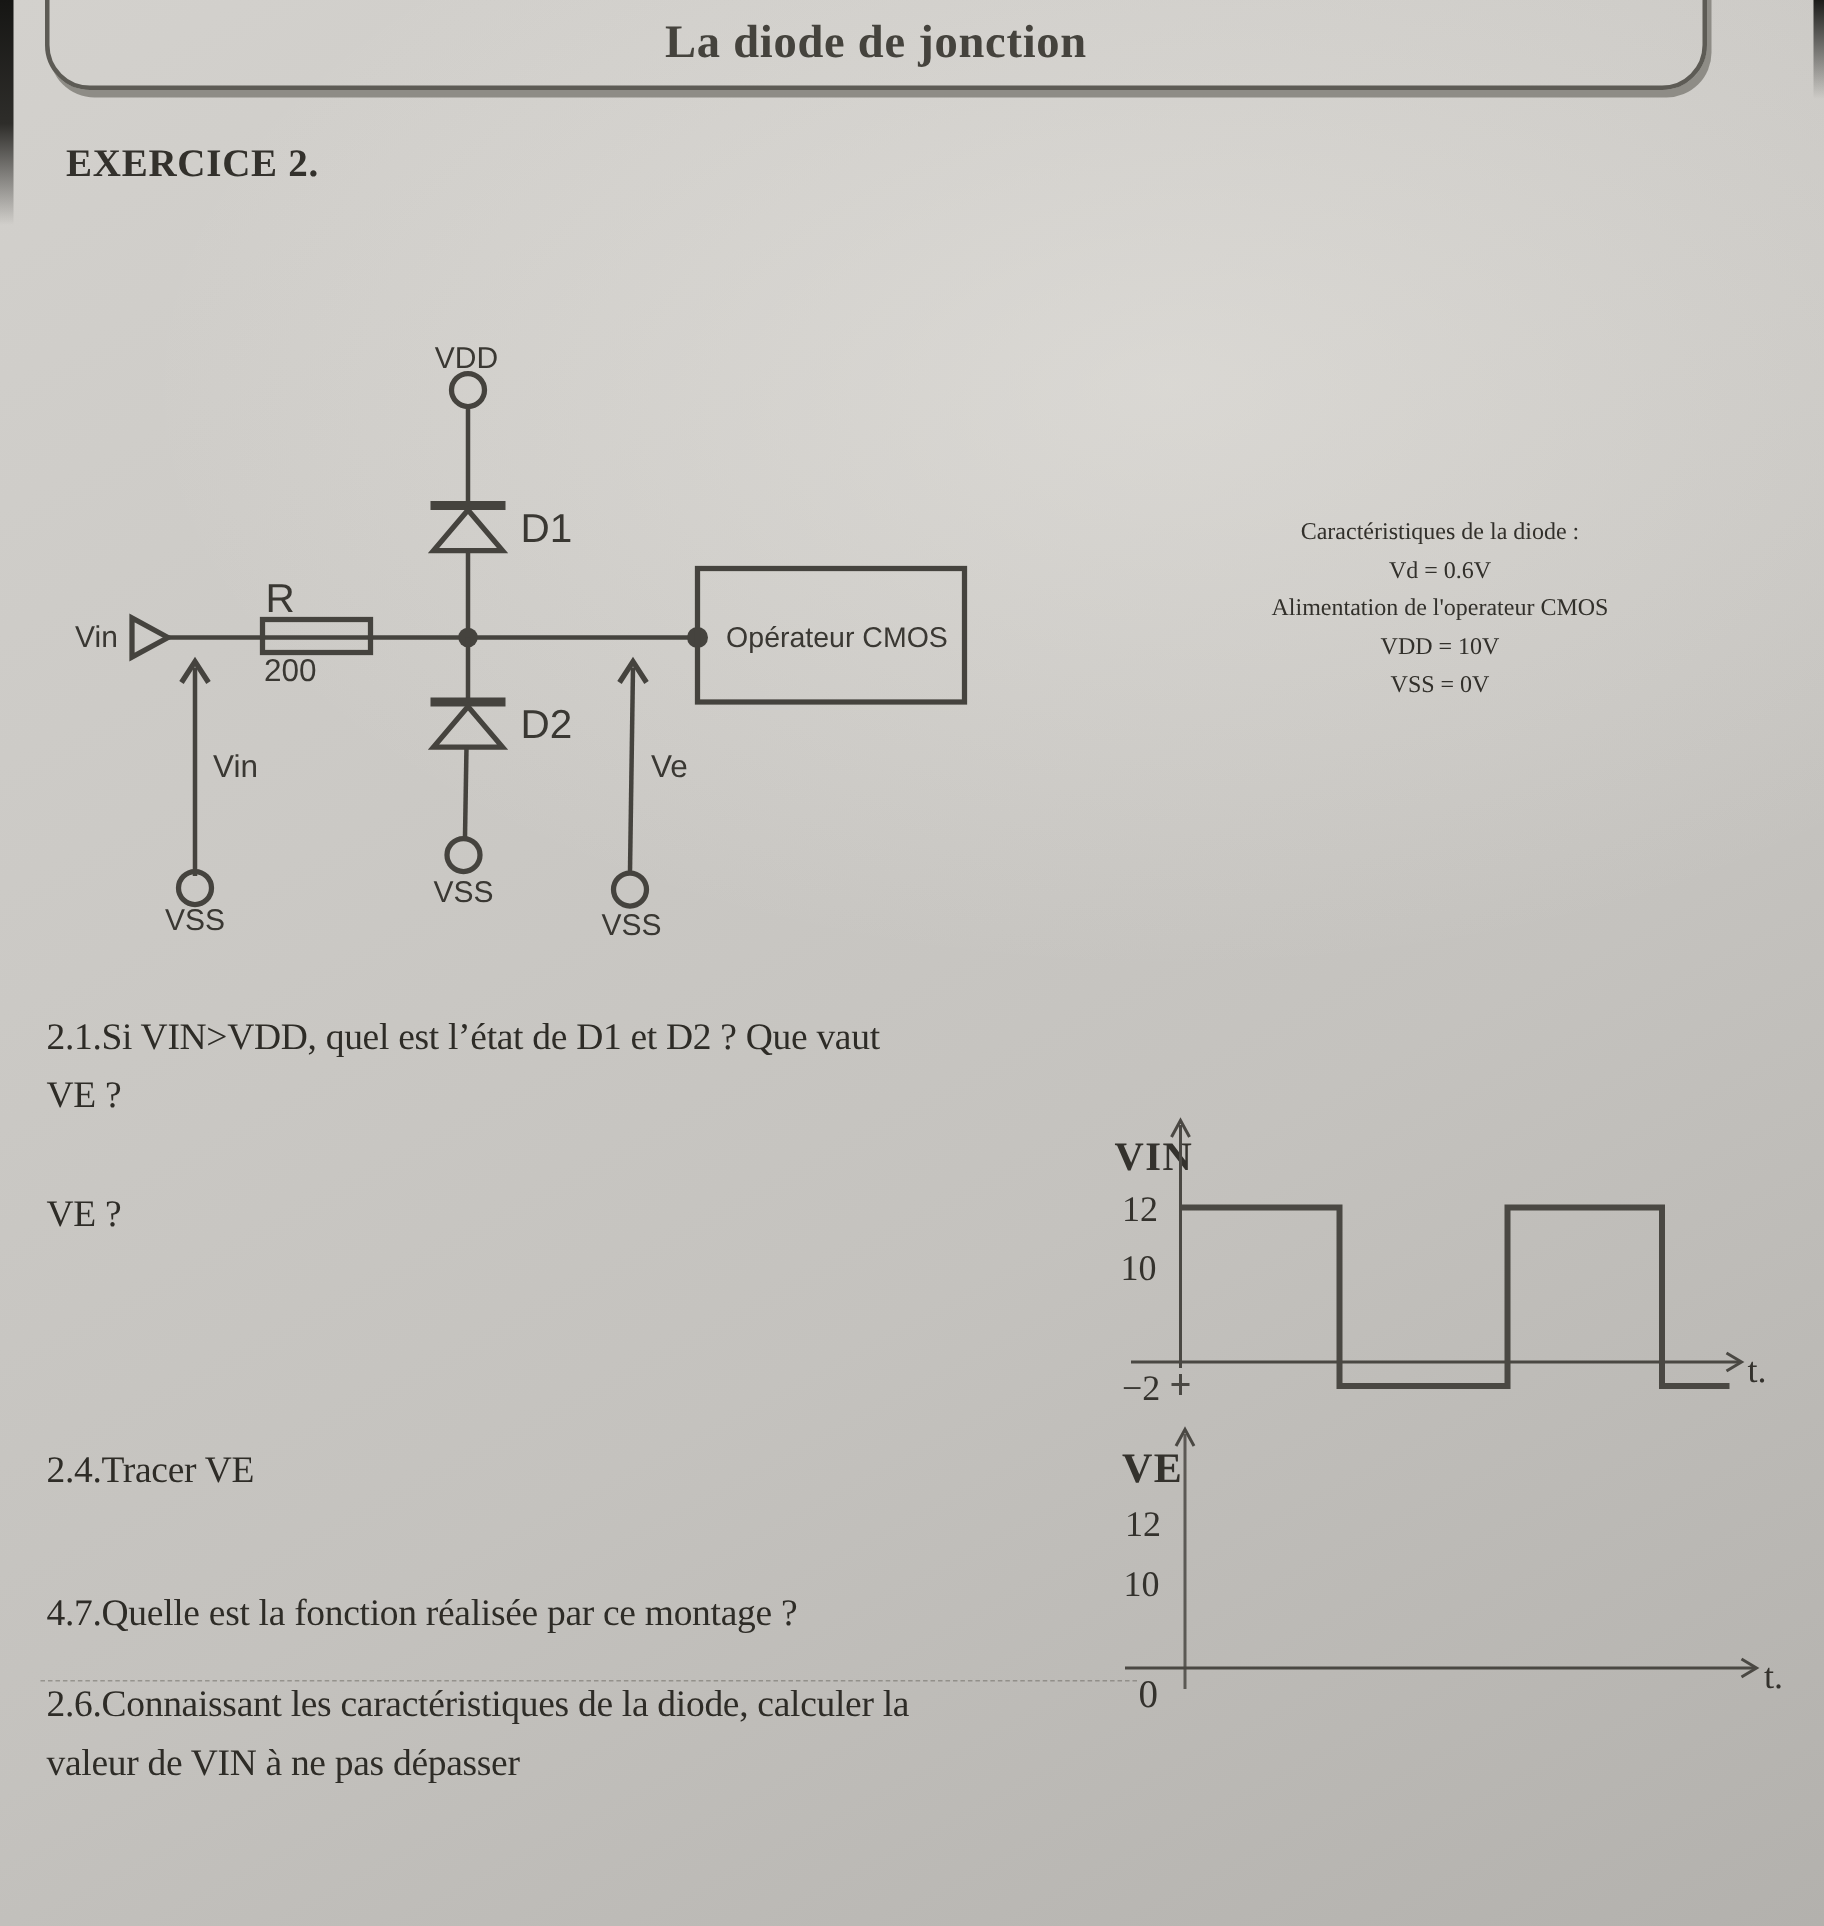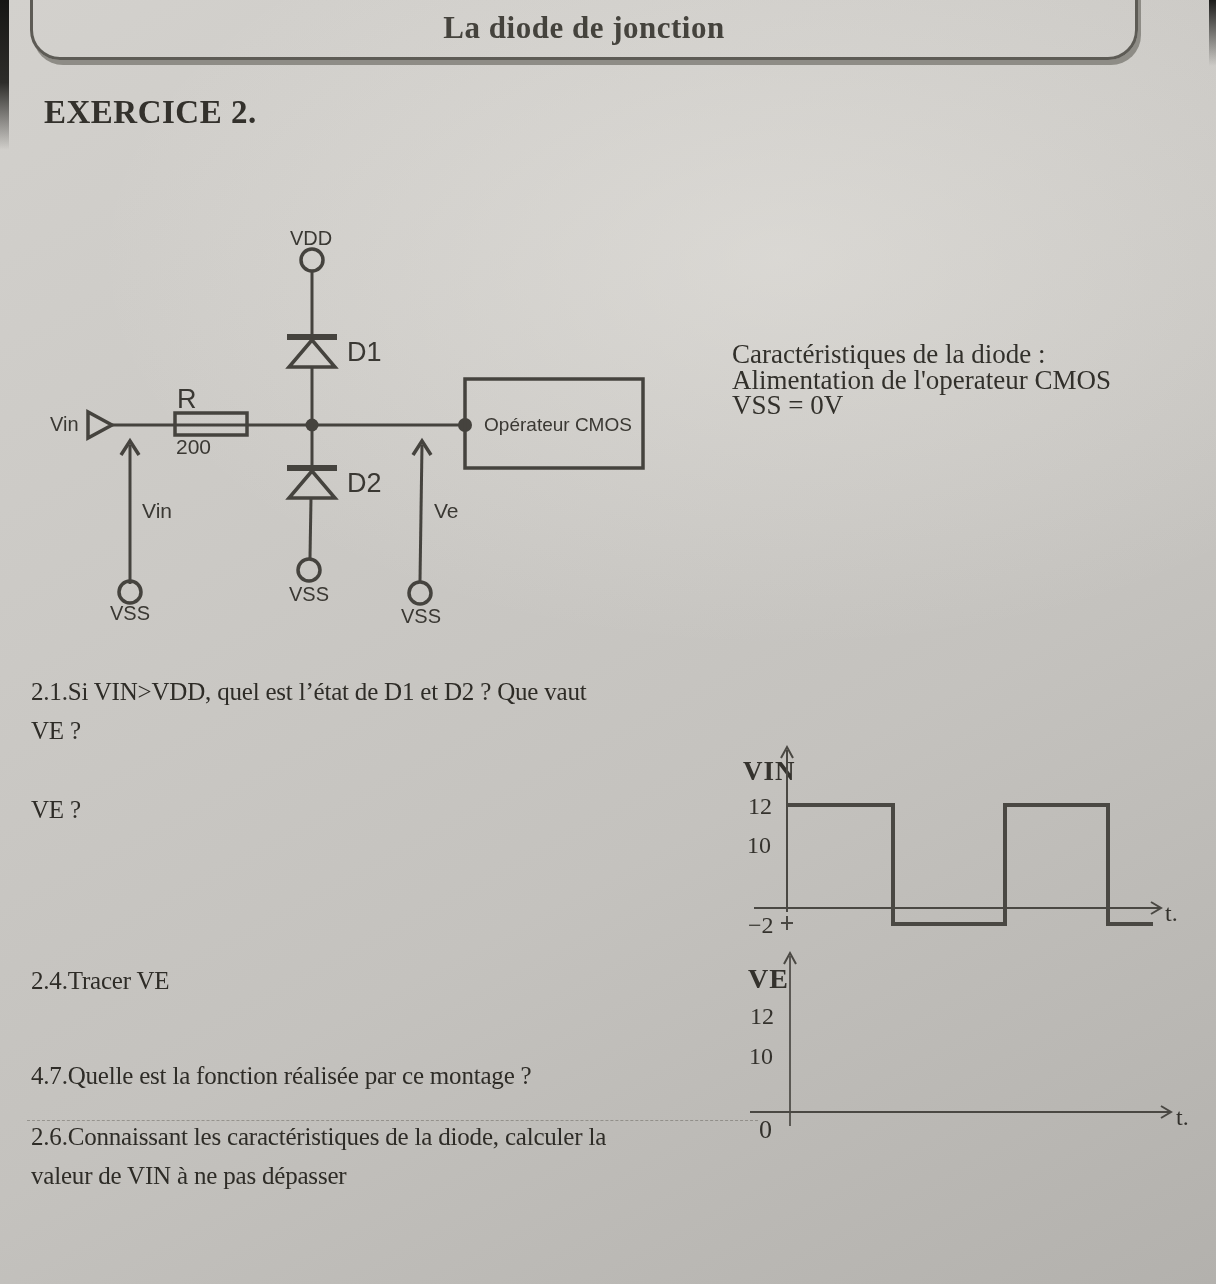--- a/index.html
+++ b/index.html
@@ -15,32 +15,32 @@
     background:linear-gradient(to bottom,#161614 0%,#2e2d2a 55%,rgba(46,45,42,0) 100%);}
   .edge-right{right:0;top:0;width:7px;height:66px;
     background:linear-gradient(to bottom,#1c1c1a 0%,rgba(28,28,26,0) 100%);}
   .title-box{
     position:absolute;left:30px;top:-38px;width:1108px;height:98px;box-sizing:border-box;
     border:3.5px solid #5d5b55;border-radius:30px;
     box-shadow:3px 5px 0 0 #8e8c86;
     display:flex;align-items:flex-end;justify-content:center;padding-bottom:11px;
   }
   .title{font-size:31px;font-weight:bold;color:#45433d;letter-spacing:0.5px;}
-  .exercise{position:absolute;left:44px;top:94px;font-size:33px;font-weight:bold;color:#33312c;letter-spacing:0.5px;}
+  .exercise{position:absolute;left:44px;top:94px;font-size:26px;font-weight:bold;color:#33312c;letter-spacing:0.5px;}
   svg{position:absolute;overflow:visible;}
   svg .wire{stroke:#45433e;stroke-width:3;fill:none;}
   svg .thick{stroke:#45433e;stroke-width:6;fill:none;}
   svg .outline{stroke:#45433e;stroke-width:3.5;fill:none;stroke-linejoin:miter;}
   svg .dot{fill:#45433e;stroke:none;}
   svg .slab{font-family:"Liberation Sans",sans-serif;fill:#3a3833;}
   svg .glab{font-family:"Liberation Serif",serif;fill:#34322d;}
   svg .axis{stroke:#4a4843;stroke-width:2;fill:none;}
   svg .wave{stroke:#4a4843;stroke-width:4;fill:none;stroke-linejoin:miter;}
-  .chars{position:absolute;left:732px;top:342px;width:456px;
-    font-size:27px;line-height:25.5px;color:#32302b;}
+  .chars{position:absolute;left:732px;top:342px;width:456px;text-align:center;
+    font-size:16px;line-height:25.5px;color:#32302b;}
   .question{position:absolute;left:31px;width:705px;font-size:25px;line-height:39px;
     letter-spacing:-0.2px;color:#2e2c27;}
   .rule{position:absolute;left:27px;top:1120px;width:731px;height:0;
     border-top:1.6px dashed rgba(80,77,70,0.40);}
 </style>
 </head>
 <body>
 
 <div id="page">
 
@@ -95,21 +95,23 @@
 
     <line class="wire" x1="390" y1="381" x2="392" y2="245" stroke-width="2.5"></line>
     <polyline class="outline" points="383,255 392,241 401,255" stroke-width="2.5"></polyline>
     <text class="slab" x="404" y="318" font-size="21">Ve</text>
     <circle class="outline" cx="390" cy="393" r="11"></circle>
     <text class="slab" x="391" y="423" font-size="20" text-anchor="middle">VSS</text>
   </svg>
 
   <div class="chars">
     <div>Caractéristiques de la diode :</div>
+    <div>Vd = 0.6V</div>
     <div>Alimentation de l'operateur CMOS</div>
+    <div>VDD = 10V</div>
     <div>VSS = 0V</div>
   </div>
 
   <div class="question" style="top:672px">
     <div>2.1.Si VIN&gt;VDD, quel est l’état de D1 et D2 ? Que vaut</div>
     <div>VE ?</div>
   </div>
   <div class="question" style="top:790px">
     <div>VE ?</div>
   </div>

